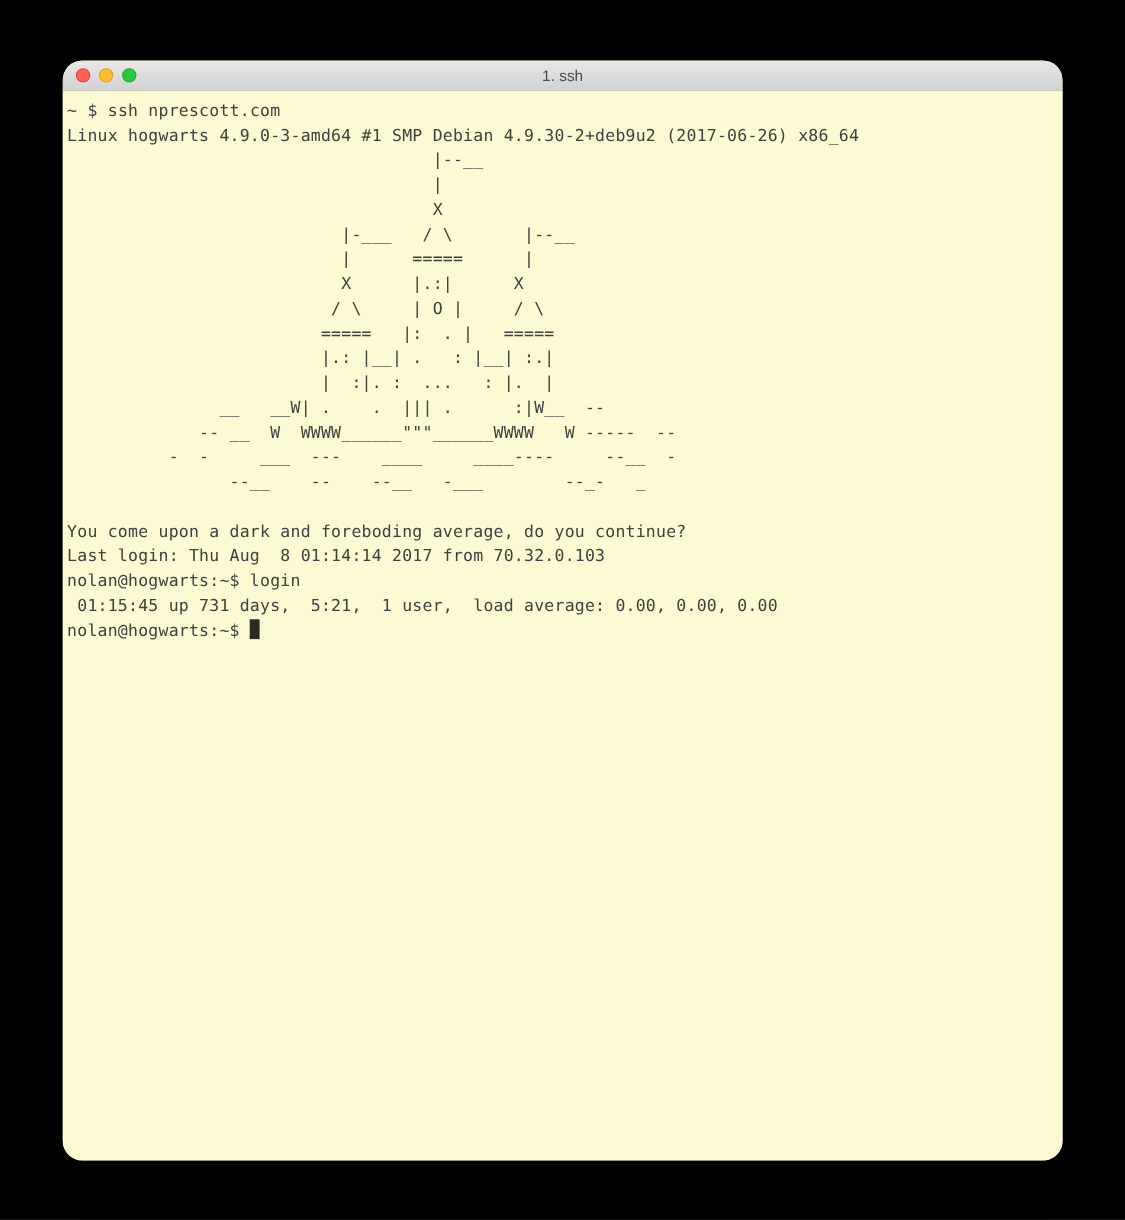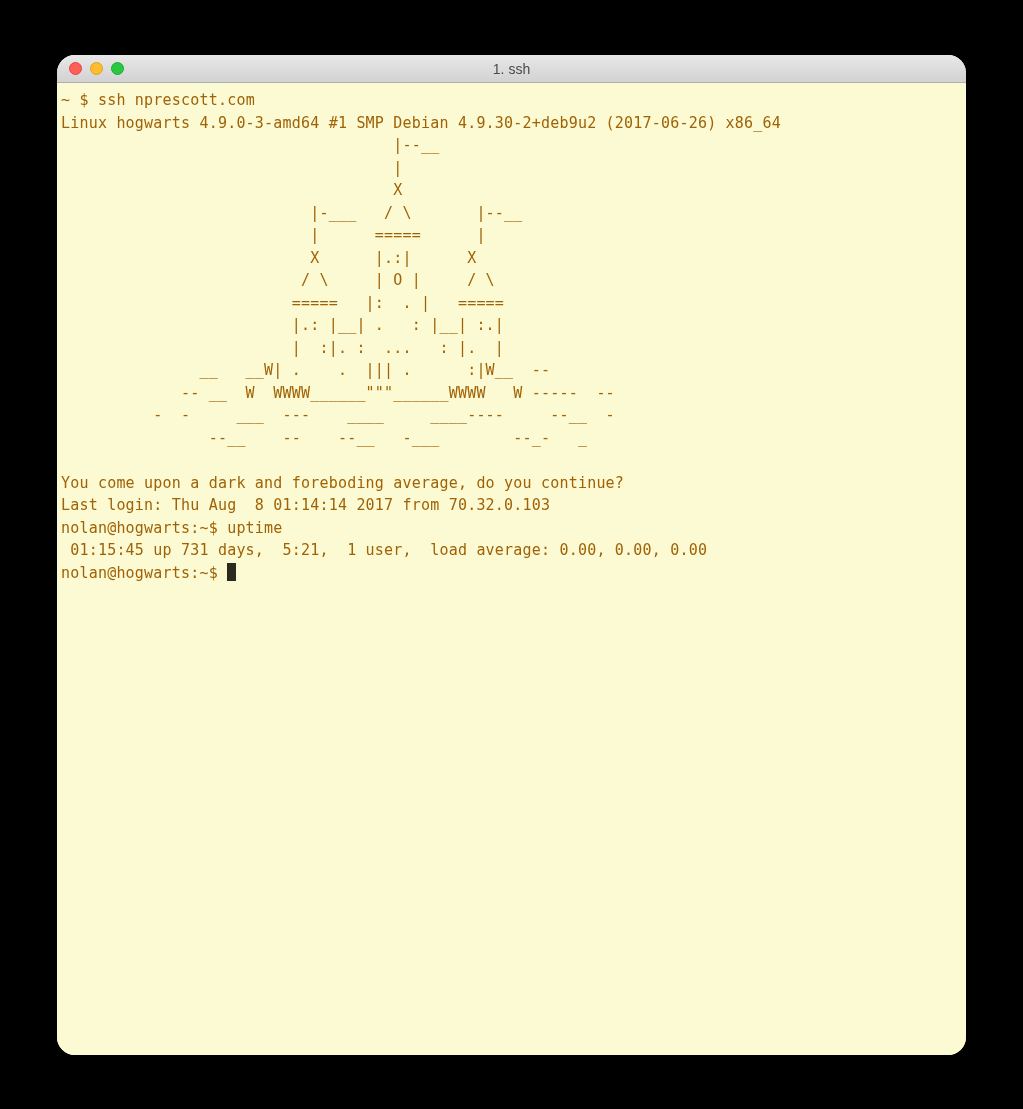--- a/index.html
+++ b/index.html
@@ -67,21 +67,21 @@
       color: #4a4a4a;
       font-weight: 400;
     }
     .terminal {
       flex: 1;
       background: #fbfad2;
       padding: 6px 4px;
       font-family: "SF Mono", "Menlo", "Consolas", monospace;
       font-size: 15px;
       line-height: 22.5px;
-      color: #a16207;
+      color: #404040;
       white-space: pre;
       overflow: hidden;
       letter-spacing: 0.2px;
     }
     .cursor {
       display: inline-block;
       width: 9px;
       height: 18px;
       background: #2a2a1e;
       vertical-align: text-bottom;
@@ -112,16 +112,16 @@
                          =====   |:  . |   =====
                          |.: |__| .   : |__| :.|
                          |  :|. :  ...   : |.  |
                __   __W| .    .  ||| .      :|W__  --
              -- __  W  WWWW______"""______WWWW   W -----  --
           -  -     ___  ---    ____     ____----     --__  -
                 --__    --    --__   -___        --_-   _</span>
 
 <span>You come upon a dark and foreboding average, do you continue?</span>
 <span>Last login: Thu Aug  8 01:14:14 2017 from 70.32.0.103</span>
-<span>nolan@hogwarts:~$ </span><span>uptime</span>
+<span>nolan@hogwarts:~$ </span><span>login</span>
 <span> 01:15:45 up 731 days,  5:21,  1 user,  load average: 0.00, 0.00, 0.00</span>
 <span>nolan@hogwarts:~$ </span><span class="cursor"></span></div>
 </div>
 
 </body></html>

